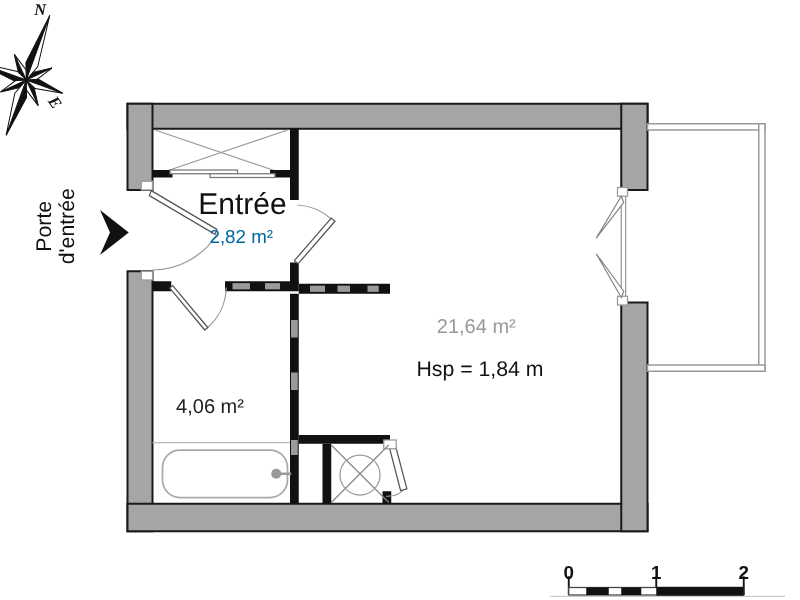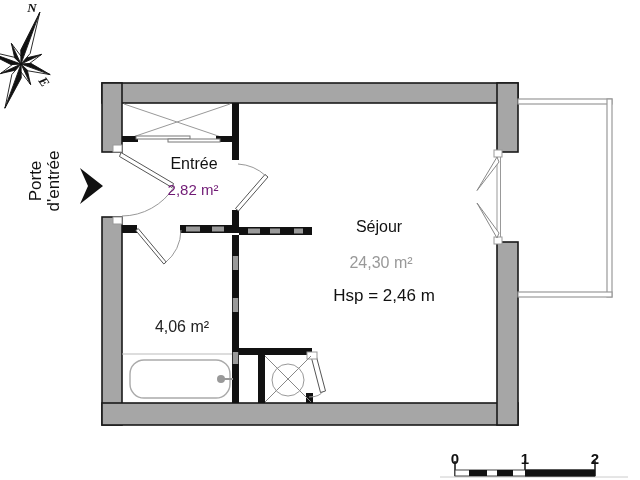--- a/index.html
+++ b/index.html
@@ -2,23 +2,23 @@
 <html><head>
 <meta charset="utf-8">
 <style>
   html,body{margin:0;padding:0;background:#fff;}
   #stage{
     position:relative;width:640px;height:480px;overflow:hidden;background:#ffffff;
     font-family:"Liberation Sans", sans-serif;color:#111;
   }
   #plan-svg{position:absolute;left:0;top:0;}
   .lbl{position:absolute;transform:translate(-50%,-50%);white-space:nowrap;line-height:1.05;}
-  .room-name{font-size:16px;color:#111;}
+  .room-name{font-size:24px;color:#111;}
   .area{font-size:15px;}
-  .a-entree{color:#701a75;text-align:right;}
+  .a-entree{color:#0369a1;text-align:right;}
   .a-sdb{color:#222;font-size:16px;}
   .a-sejour{color:#999;font-size:16px;}
   .hsp{font-size:17px;color:#111;}
   .porte{font-size:17px;color:#111;text-align:center;transform:translate(-50%,-50%) rotate(-90deg);}
   .compass-letter{font-family:"Liberation Serif", serif;font-style:italic;font-weight:600;font-size:13px;color:#111;}
   .compass-e{transform:translate(-50%,-50%) rotate(55deg);}
   .scale-num{font-size:15px;font-weight:bold;color:#111;transform:translate(-50%,0);}
 </style>
 </head>
 <body>
@@ -151,25 +151,24 @@
       <rect x="455" y="470" width="140" height="6" fill="#fff" stroke="#444" stroke-width="1"></rect>
       <rect x="469" y="470" width="18" height="6" fill="#111"></rect>
       <rect x="497" y="470" width="16" height="6" fill="#111"></rect>
       <rect x="525" y="469.5" width="70" height="7" fill="#111"></rect>
     </g>
   </svg>
 
   <div class="lbl room-name" style="left:194px;top:164px;">Entrée</div>
   <div class="lbl area a-entree" style="left:193px;top:190px;">2,82 m²</div>
 
-  <div class="lbl area a-sdb" style="left:182px;top:327px;">4,06 m²</div>
+  <div class="lbl area a-sdb" style="left:168px;top:327px;">4,06 m²</div>
 
-  <div class="lbl room-name" style="left:379px;top:227px;">Séjour</div>
-  <div class="lbl area a-sejour" style="left:381px;top:263px;">24,30 m²</div>
-  <div class="lbl hsp" style="left:384px;top:296px;">Hsp = 2,46 m</div>
+  <div class="lbl area a-sejour" style="left:381px;top:263px;">21,64 m²</div>
+  <div class="lbl hsp" style="left:384px;top:296px;">Hsp = 1,84 m</div>
 
 
   <div class="lbl porte" style="left:45px;top:181px;">
     <div>Porte</div>
     <div>d'entrée</div>
   </div>
 
   <div class="lbl compass-letter" style="left:32px;top:8px;">N</div>
   <div class="lbl compass-letter compass-e" style="left:44px;top:82px;">E</div>
 

